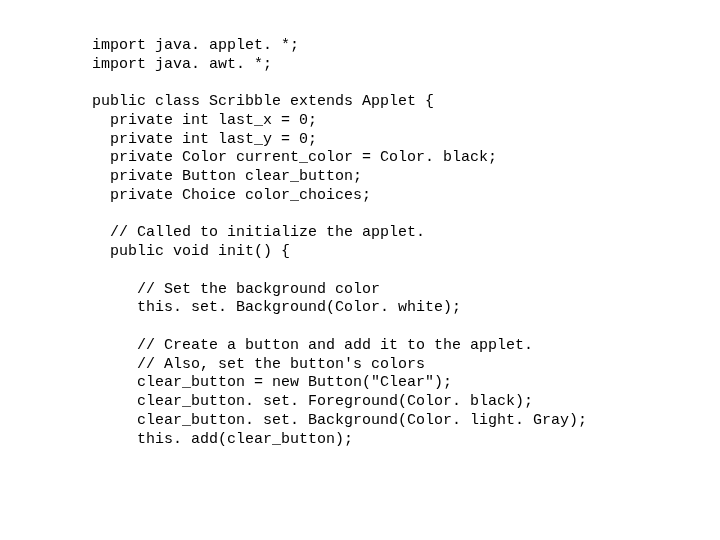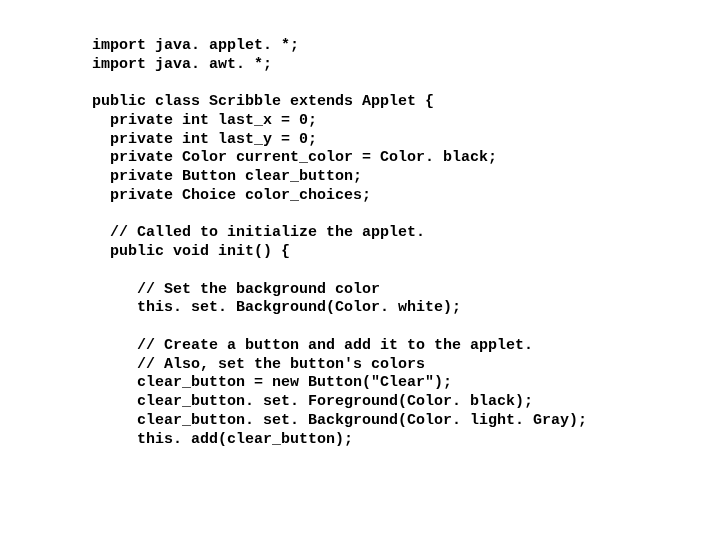--- a/index.html
+++ b/index.html
@@ -10,21 +10,20 @@
     background: #ffffff;
     overflow: hidden;
   }
   .code-container {
     padding: 18px 0 0 92px;
     font-family: "Courier New", Courier, monospace;
     font-size: 15px;
     line-height: 1.25;
     color: #000000;
     white-space: pre;
-    font-weight: bold;
   }
 </style>
 </head>
 <body>
 
 <div class="code-container">
 <span>import java. applet. *;</span>
 <span>import java. awt. *;</span>
 <span></span>
 <span>public class Scribble extends Applet {</span>

